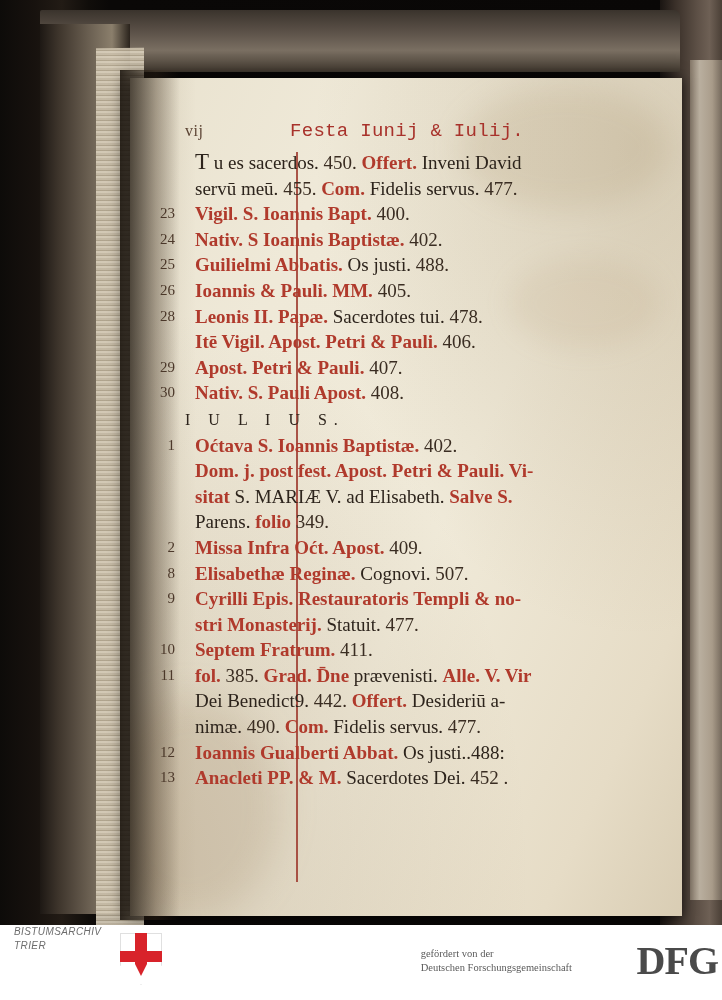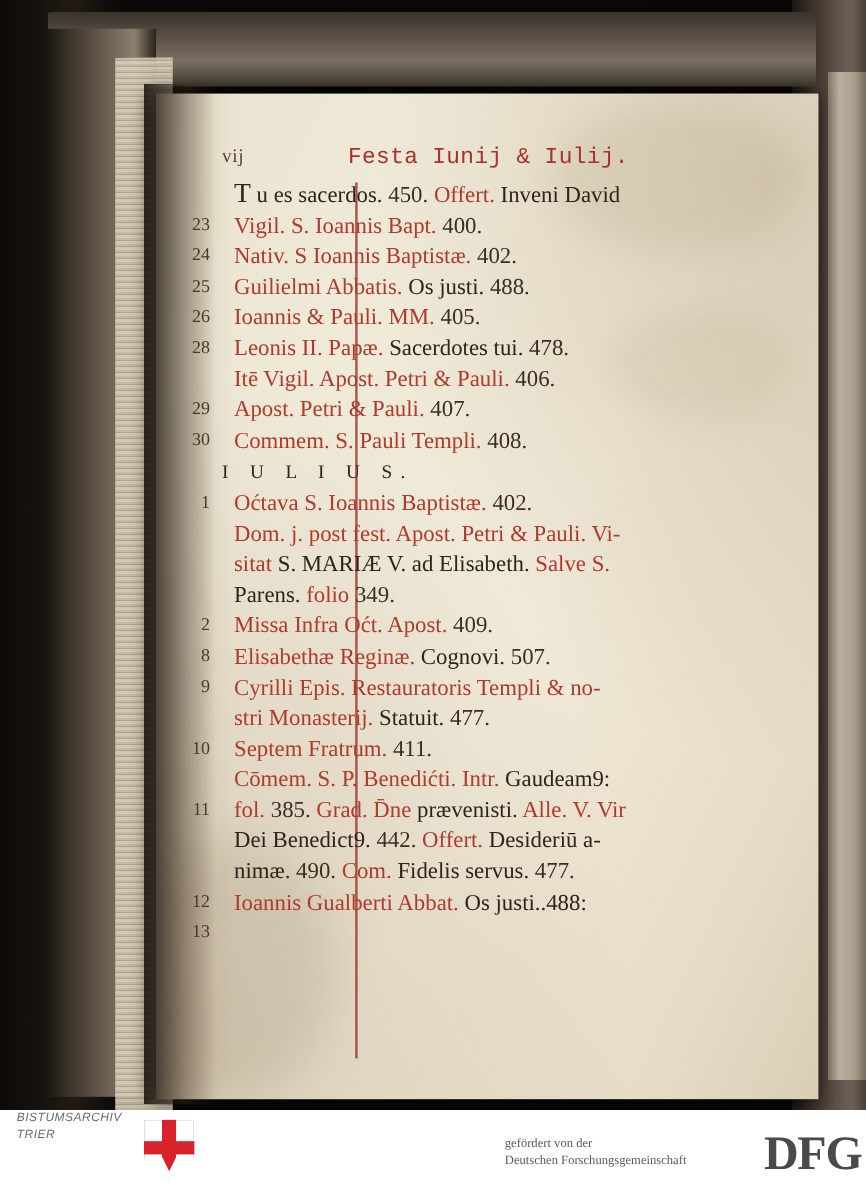--- a/index.html
+++ b/index.html
@@ -145,21 +145,21 @@
   .daynum {
     position: absolute;
     left: -50px;
     top: 0;
     width: 40px;
     text-align: right;
     font-size: 15px;
     color: #4e3a2c;
   }
   .txt { display: inline-block; padding-left: 10px; }
-  .red    { color: #b03a2c; }
+  .red    { color: #b03a2c; font-weight: bold; }
   .black  { color: #2d241c; }
   .num    { color: #3a2d22; }
   .cap    { font-size: 23px; line-height: 0; }
   .centered { text-align: center; padding-left: 0; letter-spacing: 7px; font-size: 16px; }
 
   
   .banner {
     position: absolute;
     left: 0; bottom: 0;
     width: 722px; height: 75px;
@@ -236,44 +236,44 @@
 
     <div class="vrule"></div>
 
     <div class="textblock">
       <div class="title-row">
         <span class="folio">vij</span>
         <span class="running-title">Festa Iunij &amp; Iulij.</span>
       </div>
       <div class="lines" id="lines">
           <div class="line"><span class="txt"><span class="black cap">T</span> <span class="black">u es sacerdos.</span> <span class="num">450.</span> <span class="red"> Offert.</span> <span class="black">Inveni David</span></span></div>
+          <div class="line"><span class="txt"><span class="black">servū meū.</span> <span class="num">455.</span> <span class="red"> Com.</span> <span class="black">Fidelis servus.</span> <span class="num">477.</span></span></div>
           <div class="line"><span class="daynum">23</span><span class="txt"><span class="red">Vigil. S. Ioannis Bapt.</span> <span class="num">400.</span></span></div>
           <div class="line"><span class="daynum">24</span><span class="txt"><span class="red">Nativ. S Ioannis Baptistæ.</span> <span class="num">402.</span></span></div>
           <div class="line"><span class="daynum">25</span><span class="txt"><span class="red">Guilielmi Abbatis.</span> <span class="black">Os justi.</span> <span class="num">488.</span></span></div>
           <div class="line"><span class="daynum">26</span><span class="txt"><span class="red">Ioannis &amp; Pauli. MM.</span> <span class="num">405.</span></span></div>
           <div class="line"><span class="daynum">28</span><span class="txt"><span class="red">Leonis II. Papæ.</span> <span class="black">Sacerdotes tui.</span> <span class="num">478.</span></span></div>
           <div class="line"><span class="txt"><span class="red">Itē Vigil. Apost. Petri &amp; Pauli.</span> <span class="num">406.</span></span></div>
           <div class="line"><span class="daynum">29</span><span class="txt"><span class="red">Apost. Petri &amp; Pauli.</span> <span class="num">407.</span></span></div>
-          <div class="line"><span class="daynum">30</span><span class="txt"><span class="red">Commem. S. Pauli Templi.</span> <span class="num">408.</span></span></div>
+          <div class="line"><span class="daynum">30</span><span class="txt"><span class="red">Nativ. S. Pauli Apost.</span> <span class="num">408.</span></span></div>
           <div class="line"><span class="txt centered"><span class="black">I U L I U S.</span></span></div>
           <div class="line"><span class="daynum">1</span><span class="txt"><span class="red">Oćtava S. Ioannis Baptistæ.</span> <span class="num">402.</span></span></div>
           <div class="line"><span class="txt"><span class="red">Dom. j. post fest. Apost. Petri &amp; Pauli. Vi-</span></span></div>
           <div class="line"><span class="txt"><span class="red">sitat</span> <span class="black">S. MARIÆ V. ad Elisabeth.</span> <span class="red">Salve S.</span></span></div>
           <div class="line"><span class="txt"><span class="black">Parens.</span> <span class="red">folio</span> <span class="num">349.</span></span></div>
           <div class="line"><span class="daynum">2</span><span class="txt"><span class="red">Missa Infra Oćt. Apost.</span> <span class="num">409.</span></span></div>
           <div class="line"><span class="daynum">8</span><span class="txt"><span class="red">Elisabethæ Reginæ.</span> <span class="black">Cognovi.</span> <span class="num">507.</span></span></div>
           <div class="line"><span class="daynum">9</span><span class="txt"><span class="red">Cyrilli Epis. Restauratoris Templi &amp; no-</span></span></div>
           <div class="line"><span class="txt"><span class="red">stri Monasterij.</span> <span class="black">Statuit.</span> <span class="num">477.</span></span></div>
           <div class="line"><span class="daynum">10</span><span class="txt"><span class="red">Septem Fratrum.</span> <span class="num">411.</span></span></div>
-          <div class="line"><span class="txt"><span class="red">Cōmem. S. P. Benedićti. Intr.</span> <span class="black">Gaudeam9:</span></span></div>
           <div class="line"><span class="daynum">11</span><span class="txt"><span class="red">fol.</span> <span class="num">385.</span> <span class="red">Grad. D̄ne</span> <span class="black">prævenisti.</span> <span class="red">Alle. V. Vir</span></span></div>
           <div class="line"><span class="txt"><span class="black">Dei Benedict9.</span> <span class="num">442.</span> <span class="red"> Offert.</span> <span class="black">Desideriū a-</span></span></div>
           <div class="line"><span class="txt"><span class="black">nimæ.</span> <span class="num">490.</span> <span class="red"> Com.</span> <span class="black">Fidelis servus.</span> <span class="num">477.</span></span></div>
           <div class="line"><span class="daynum">12</span><span class="txt"><span class="red">Ioannis Gualberti Abbat.</span> <span class="black">Os justi..488:</span></span></div>
-          <div class="line"><span class="daynum">13</span></div>
+          <div class="line"><span class="daynum">13</span><span class="txt"><span class="red">Anacleti PP. &amp; M.</span> <span class="black">Sacerdotes Dei.</span> <span class="num">452 .</span></span></div>
         </div>
     </div>
   </div>
 
   <div class="page-shadow"></div>
 
   <div class="banner">
     <div class="banner-left">
       <div>BISTUMSARCHIV</div>
       <div>TRIER</div>

